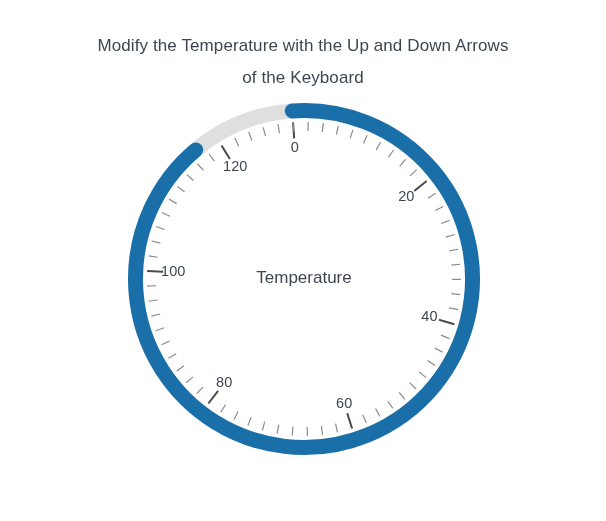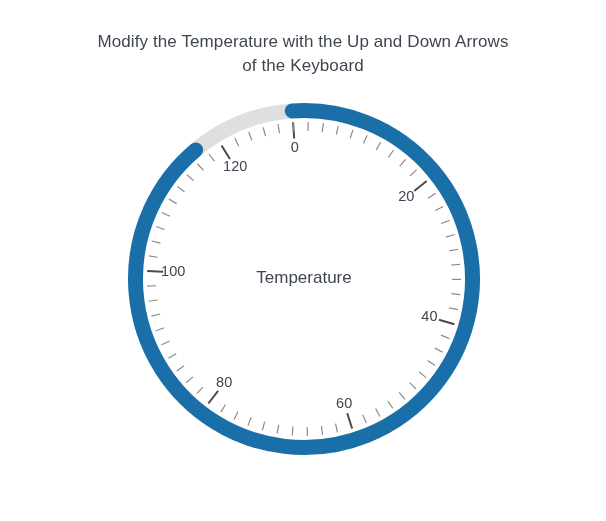--- a/index.html
+++ b/index.html
@@ -28,21 +28,21 @@
     top: 30px;
     width: 606px;
     text-align: center;
   }
   .title-text {
     display: block;
     font-family: "Liberation Sans", sans-serif;
     font-size: 17px;
     font-weight: normal;
     color: #3f4650;
-    line-height: 24px;
+    line-height: 32px;
     letter-spacing: 0.1px;
     padding: 0 92px;
     box-sizing: border-box;
   }
   svg.gauge-svg {
     position: absolute;
     left: 0;
     top: 0;
     display: block;
   }

